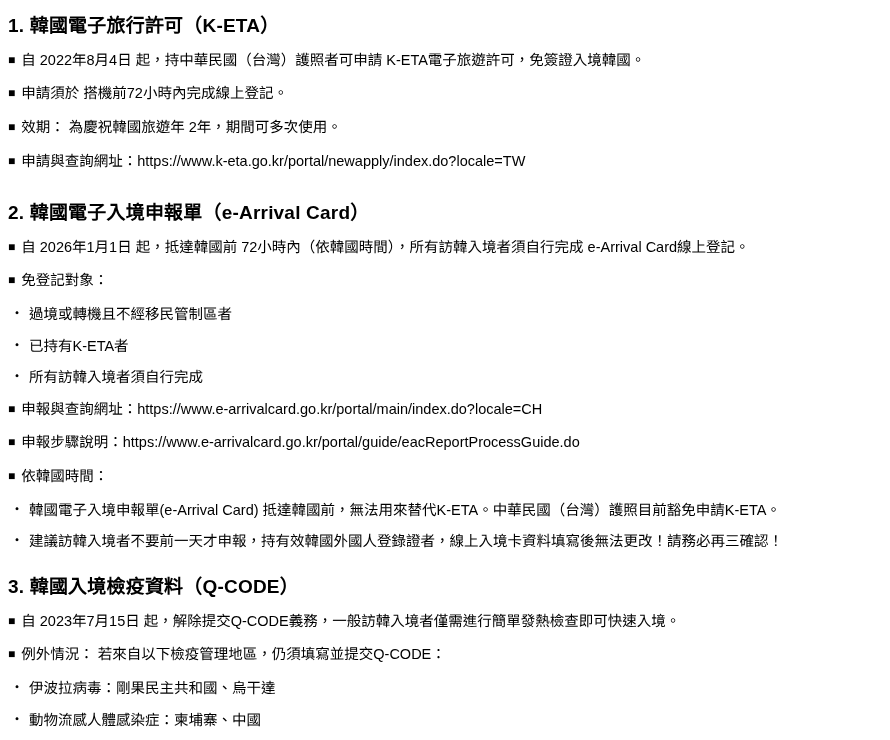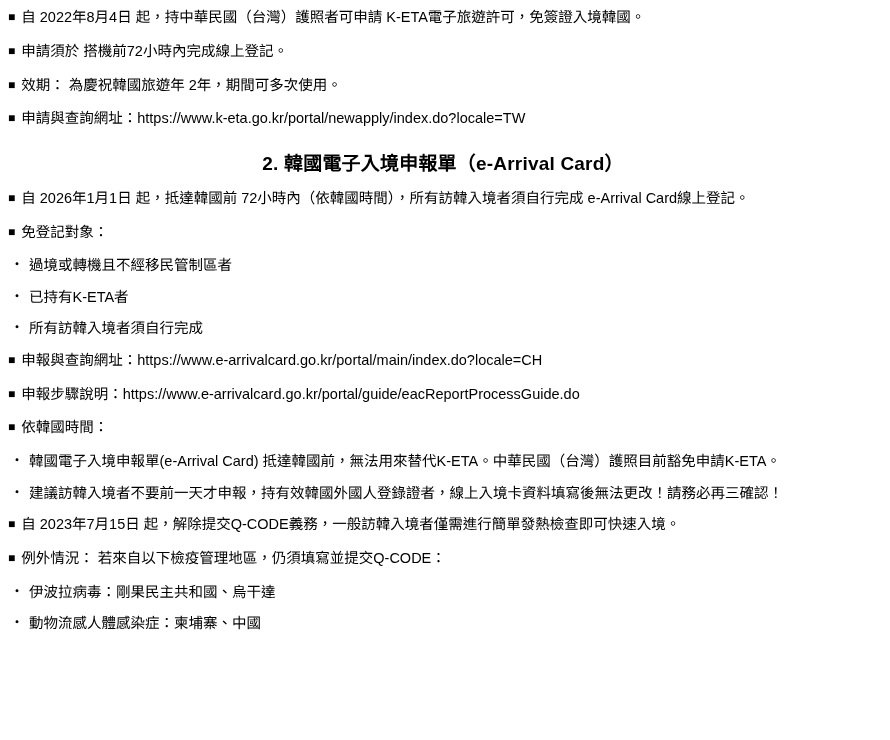--- a/index.html
+++ b/index.html
@@ -59,29 +59,30 @@
   }
   .bullet-line .txt {
     flex: 1 1 auto;
   }
   .sub-line {
     margin-bottom: 9px;
   }
   .section {
     margin-bottom: 2px;
   }
-  #sec2 h2.section-title { margin-top: 22px; text-align: center; }
+  #sec2 h2.section-title { margin-top: 28px; }
   #sec3 h2.section-title { margin-top: 22px; }
 </style>
 </head>
 <body>
 
 <div class="page">
 
   <div class="section" id="sec1">
+    <h2 class="section-title">1. 韓國電子旅行許可（K-ETA）</h2>
 
     <div class="bullet-line">
       <span class="marker sq">■</span>
       <span class="txt">自 2022年8月4日 起，持中華民國（台灣）護照者可申請 K-ETA電子旅遊許可，免簽證入境韓國。</span>
     </div>
     <div class="bullet-line">
       <span class="marker sq">■</span>
       <span class="txt">申請須於 搭機前72小時內完成線上登記。</span>
     </div>
     <div class="bullet-line">
@@ -133,20 +134,21 @@
       <span class="marker dot">・</span>
       <span class="txt">韓國電子入境申報單(e-Arrival Card) 抵達韓國前，無法用來替代K-ETA。中華民國（台灣）護照目前豁免申請K-ETA。</span>
     </div>
     <div class="bullet-line sub-line">
       <span class="marker dot">・</span>
       <span class="txt">建議訪韓入境者不要前一天才申報，持有效韓國外國人登錄證者，線上入境卡資料填寫後無法更改！請務必再三確認！</span>
     </div>
   </div>
 
   <div class="section" id="sec3">
+    <h2 class="section-title">3. 韓國入境檢疫資料（Q-CODE）</h2>
 
     <div class="bullet-line">
       <span class="marker sq">■</span>
       <span class="txt">自 2023年7月15日 起，解除提交Q-CODE義務，一般訪韓入境者僅需進行簡單發熱檢查即可快速入境。</span>
     </div>
     <div class="bullet-line">
       <span class="marker sq">■</span>
       <span class="txt">例外情況： 若來自以下檢疫管理地區，仍須填寫並提交Q-CODE：</span>
     </div>
     <div class="bullet-line sub-line">

